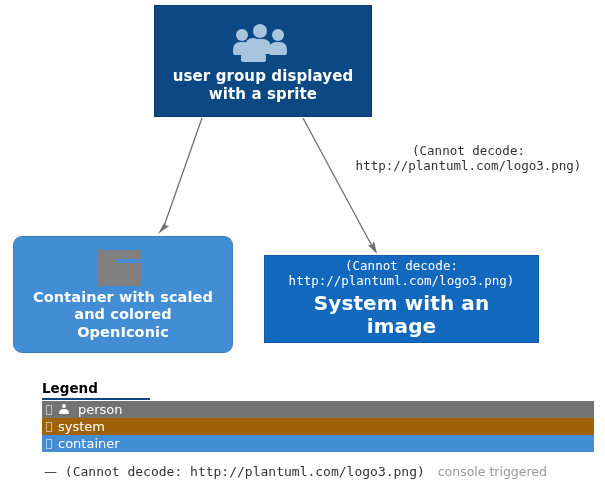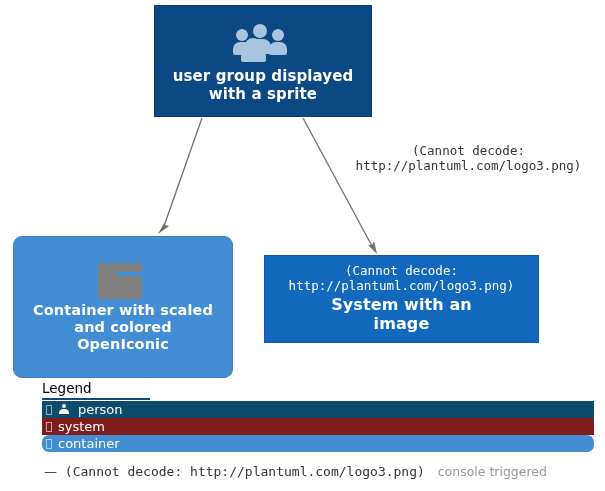--- a/index.html
+++ b/index.html
@@ -70,21 +70,21 @@
     position: absolute;
     background: #A8C4DF;
     display: block;
   }
 
   
   #node-container {
     left: 7px;
     top: 236px;
     width: 220px;
-    height: 142px;
+    height: 117px;
     background: #438DD5;
     border: 1px solid #3C7FC0;
     border-radius: 9px;
   }
   #node-container .title {
     font-size: 14.5px;
     margin-top: 3px;
   }
 
   
@@ -120,21 +120,21 @@
   #node-system {
     left: 258px;
     top: 255px;
     width: 275px;
     height: 88px;
     background: #1168BD;
     border: 1px solid #0E5AA7;
   }
   #node-system .mono { font-size: 12.5px; }
   #node-system .title {
-    font-size: 16px;
+    font-size: 20px;
     margin-top: 3px;
   }
 
   
   .edge-label {
     position: absolute;
     text-align: center;
     color: #666666;
     font-weight: bold;
     font-size: 11.5px;
@@ -176,21 +176,21 @@
 
   
   #legend {
     position: absolute;
     left: 36px;
     top: 380px;
     width: 552px;
   }
   #legend-title {
     font-size: 13.5px;
-    font-weight: normal;
+    font-weight: bold;
     color: #000000;
     padding-bottom: 2px;
   }
   #legend-rule {
     height: 2px;
     background: #0B4884;
     width: 108px;
     margin-bottom: 1px;
   }
   .legend-row {
@@ -224,23 +224,23 @@
     display: block;
     background: #ffffff;
   }
   .legend-row .person-glyph .head {
     left: 3.5px; top: 0; width: 4px; height: 4px; border-radius: 50%;
   }
   .legend-row .person-glyph .body {
     left: 0.5px; top: 5px; width: 10px; height: 5px;
     border-radius: 5px 5px 1px 1px;
   }
-  #legend-row-person   { background: #0c4a6e; }
-  #legend-row-system   { background: #7f1d1d; text-align: center; }
-  #legend-row-container{ background: #438DD5; border-radius: 7px; }
+  #legend-row-person   { background: #737373; }
+  #legend-row-system   { background: #a16207; text-align: center; }
+  #legend-row-container{ background: #438DD5; }
 
   #legend-footer {
     margin-top: 12px;
     font-size: 13px;
     color: #333333;
     font-family: "DejaVu Sans Mono", monospace;
     white-space: nowrap;
     padding-left: 2px;
   }
   #legend-footer .dash { font-family: "DejaVu Sans", sans-serif; }

